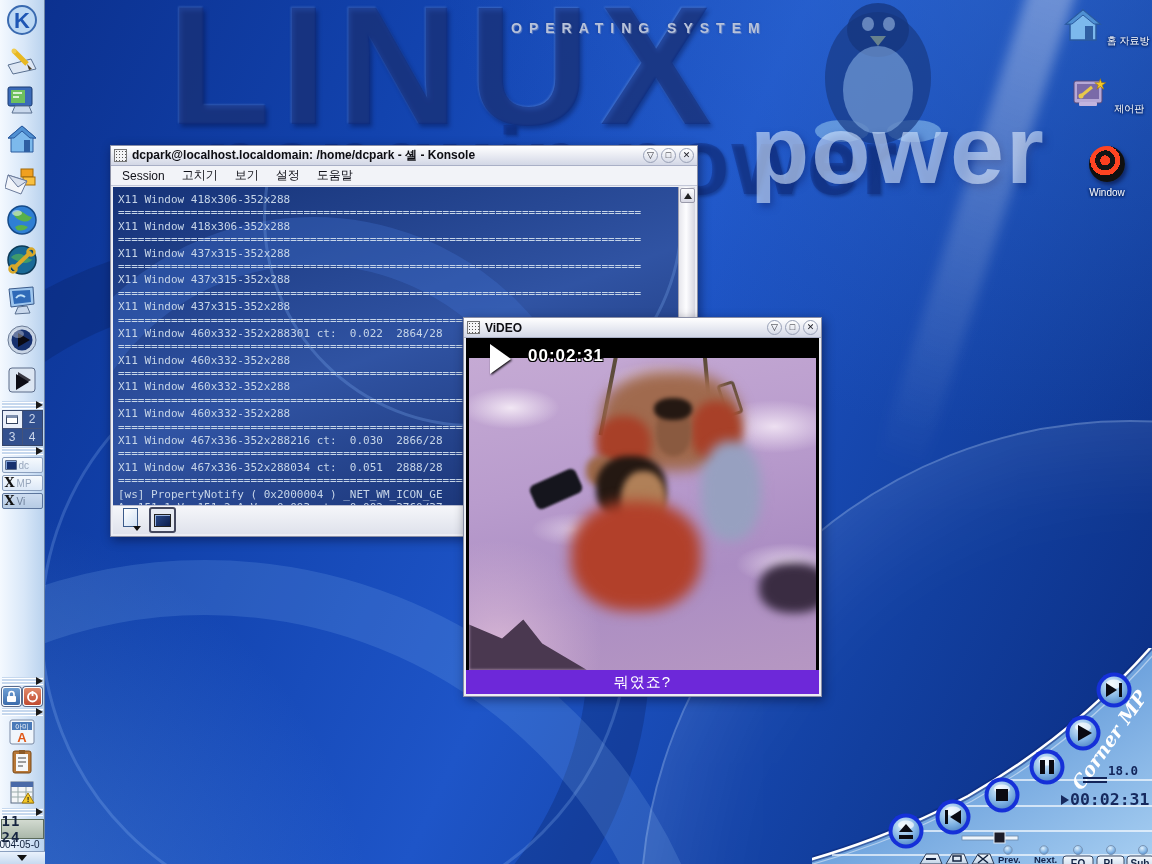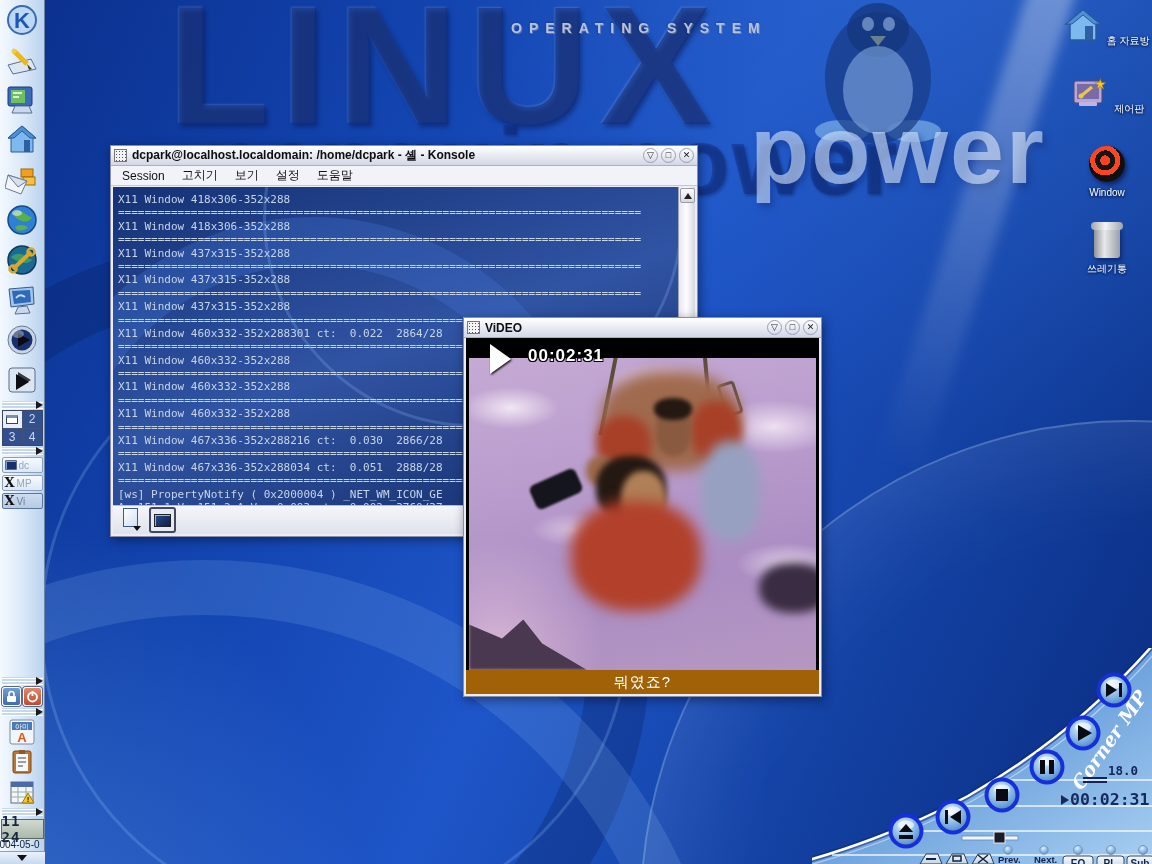--- a/index.html
+++ b/index.html
@@ -146,21 +146,21 @@
         radial-gradient(ellipse 80px 30px at 55% 8%, rgba(248,240,250,.6), transparent 70%); }
   .blob { position:absolute; border-radius:45%; }
   .mtn { position:absolute; left:0; bottom:0; width:118px; height:70px; background:#4a3850;
          clip-path:polygon(0 35%, 28% 55%, 46% 28%, 62% 62%, 100% 100%, 0 100%); filter:blur(1.5px); }
   .strap { position:absolute; width:4px; background:#5c4c3c; filter:blur(.5px); }
   .osd-tri { position:absolute; left:24px; top:6px; width:0; height:0;
              border-left:21px solid #fff; border-top:15px solid transparent; border-bottom:15px solid transparent;
              filter:drop-shadow(1px 1px 1px #000); }
   .osd-time { position:absolute; left:62px; top:8px; font-weight:bold; font-size:17px; color:#fff;
               text-shadow:1px 1px 0 #000,-1px -1px 0 #000,1px -1px 0 #000,-1px 1px 0 #000; letter-spacing:1px; }
-  .subbar { position:absolute; left:0; right:0; bottom:0; height:24px; background:#a16207;
+  .subbar { position:absolute; left:0; right:0; bottom:0; height:24px; background:#6d28d9;
             display:flex; align-items:center; justify-content:center; }
   .subtxt { color:#fff; font-size:15px; letter-spacing:1px; }
 
   
   .cornermp { position:absolute; right:0; bottom:0; width:340px; height:216px; z-index:40; }
 </style>
 </head>
 <body>
 
 <div class="screen">
@@ -201,24 +201,20 @@
       <rect x="9" y="26" width="18" height="4" rx="1" fill="#c2b4de"></rect>
       <line x1="11" y1="20" x2="22" y2="11" stroke="#e8c84a" stroke-width="3"></line>
       <circle cx="11" cy="20" r="2.5" fill="#e8c84a"></circle>
       <text x="24" y="13" font-size="14" fill="#f4c828" stroke="#a07808" stroke-width=".5">★</text>
     </svg>
     <span class="lbl">제어판</span>
   </div>
   <div class="dicon di-xk">
     <div class="ic xkill-ic"></div>
     <span class="lbl">Window</span>
-  </div>
-  <div class="dicon di-tr">
-    <div class="ic trash-ic"></div>
-    <span class="lbl">쓰레기통</span>
   </div>
 
   <svg class="cornermp" width="340" height="216">
     <defs>
       <linearGradient id="wedge" x1="0" y1="0" x2="1" y2="1">
         <stop offset="0" stop-color="#4a7fc4"></stop>
           <stop offset=".5" stop-color="#6ba0dc"></stop>
           <stop offset="1" stop-color="#a9d0f2"></stop>
       </linearGradient>
       <radialGradient id="sph" cx=".4" cy=".3" r=".9">

